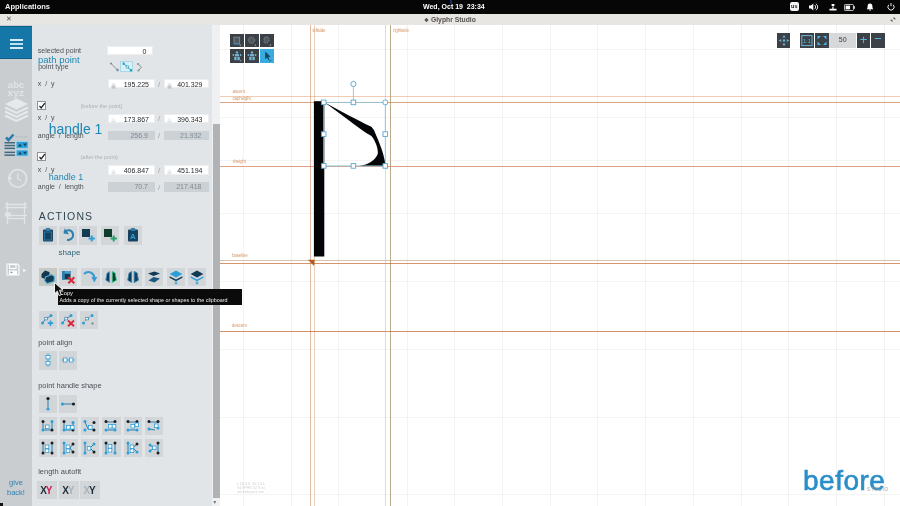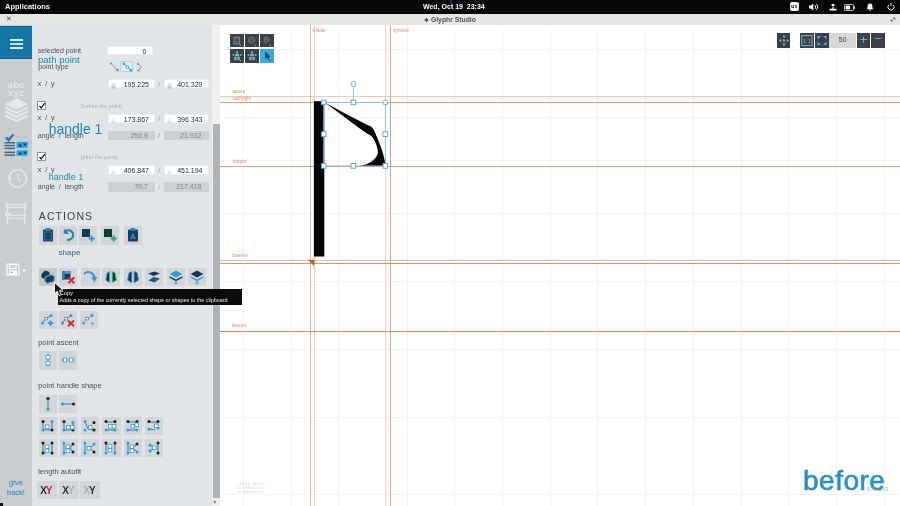--- a/index.html
+++ b/index.html
@@ -497,21 +497,21 @@
 <div class="btn" style="left:80.0px;top:311.1px;">
   <svg width="18" height="18" viewBox="0 0 18 18">
       <path d="M3.5 12 L7 7.5 L12 5" stroke="#8a9298" stroke-width="0.9" fill="none" stroke-dasharray="1.5 1"></path>
       <circle cx="3.5" cy="12" r="1.5" fill="#2d9fd8"></circle>
       <circle cx="12" cy="4.5" r="1.5" fill="#2d9fd8"></circle>
       <rect x="5.8" y="6.3" width="2.6" height="2.6" fill="#fff" stroke="#2d7fae" stroke-width="0.7"></rect>
       <circle cx="12.5" cy="12.5" r="1.2" fill="#8a9298"></circle>
     </svg>
 </div>
 
-<div class="lbl" style="left:38.2px;top:338.0px;font-size:7.5px;">point ascent</div>
+<div class="lbl" style="left:38.2px;top:338.0px;font-size:7.5px;">point align</div>
 
 <div class="btn" style="left:38.6px;top:351.4px;">
   <svg width="18" height="18" viewBox="0 0 18 18">
       <path d="M9 2.5 L9 15.5" stroke="#2d9fd8" stroke-width="1"></path>
       <rect x="7" y="4.5" width="4" height="3.4" fill="#fff" stroke="#2d9fd8" stroke-width="0.8"></rect>
       <rect x="7" y="10.5" width="4" height="3.4" fill="#fff" stroke="#2d9fd8" stroke-width="0.8"></rect>
     </svg>
 </div>
 
 <div class="btn" style="left:58.8px;top:351.4px;">

